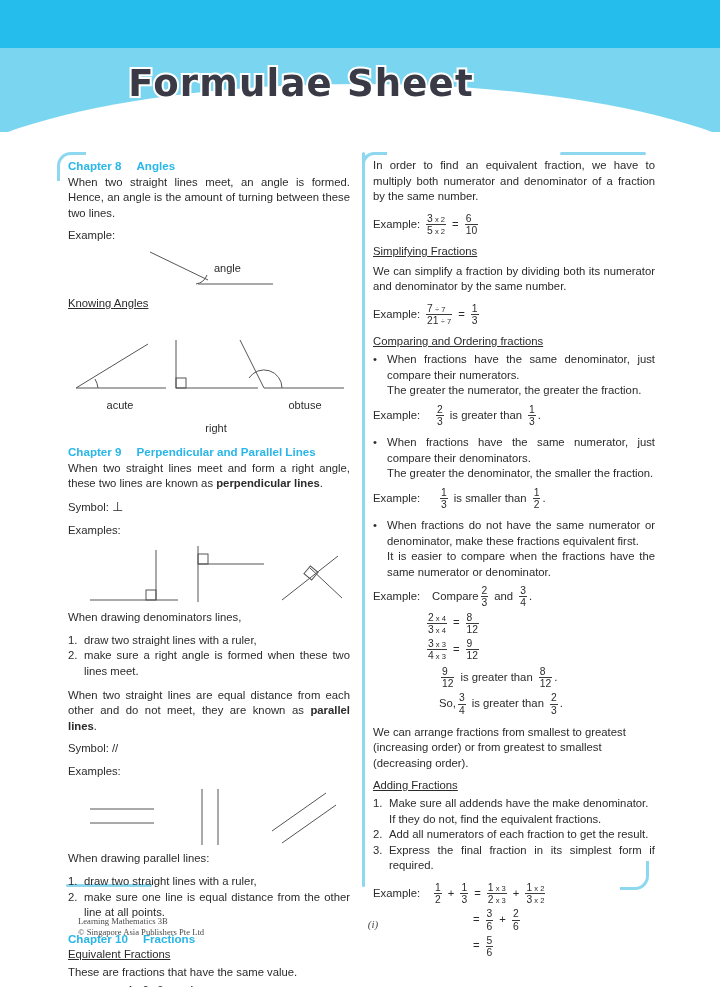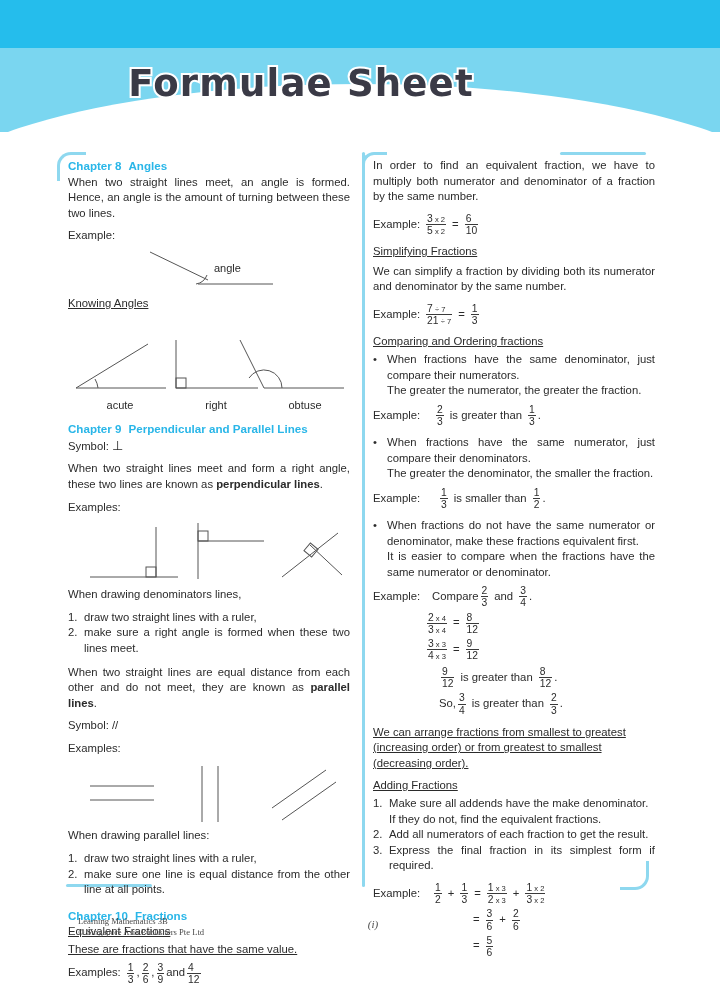--- a/index.html
+++ b/index.html
@@ -29,23 +29,23 @@
   #frame-corner-br{position:absolute;left:620px;top:861px;width:26px;height:26px;
      border-right:3px solid #8ed8ef;border-bottom:3px solid #8ed8ef;border-bottom-right-radius:14px;}
   #frame-divider{position:absolute;left:362px;top:152px;width:3px;height:735px;background:#8ed8ef;border-radius:2px;}
   #frame-div-corner{position:absolute;left:362px;top:152px;width:22px;height:22px;
      border-left:3px solid #8ed8ef;border-top:3px solid #8ed8ef;border-top-left-radius:12px;}
   
   .col{position:absolute;top:158px;font-size:11.3px;line-height:15.6px;}
   #col-left{left:68px;width:282px;}
   #col-right{left:373px;width:282px;}
   .chapter{color:#29b6e8;font-weight:bold;font-size:11.6px;margin:0 0 1px 0;}
-  .chapter .num{margin-right:7px;}
+  .chapter .num{margin-right:15px;}
   p{margin:0 0 7px 0;text-align:justify;}
-  p.nj{text-align:left;text-decoration:underline;}
+  p.nj{text-align:left;}
   .tight{margin-bottom:3px;}
   .uline{text-decoration:underline;margin:0 0 2px 0;}
   b{font-weight:bold;}
   ol{margin:0 0 7px 0;padding:0;list-style:none;}
   ol li{display:flex;margin-bottom:0px;text-align:justify;}
   ol li .mk{width:16px;flex:0 0 16px;}
   ol li .bd{flex:1;text-align:justify;}
   ul{margin:0 0 4px 0;padding:0;list-style:none;}
   ul li{display:flex;margin-bottom:1px;}
   ul li .mk{width:14px;flex:0 0 14px;text-align:left;}
@@ -119,30 +119,30 @@
       <line x1="108" y1="52" x2="108" y2="4"></line>
       <rect x="108" y="42" width="10" height="10"></rect>
 
       <line x1="196" y1="52" x2="276" y2="52"></line>
       <line x1="196" y1="52" x2="172" y2="4"></line>
       <path d="M214 52 A18 18 0 0 0 181 42"></path>
     </g>
   </svg>
   <div class="dcap">
     <span style="flex:0 0 104px;">acute</span>
-    <span style="flex:0 0 88px;">right</span>
+    <span style="flex:0 0 88px;margin-top:23px;">right</span>
     <span style="flex:0 0 90px;">obtuse</span>
   </div>
 
   <div class="chapter">
     <span class="num">Chapter 9</span><span>Perpendicular and Parallel Lines</span>
   </div>
+  <p><span>When two straight lines meet and form a right angle, these two lines are known as </span><b>perpendicular lines</b><span>.</span></p>
+
   <p><span>Symbol:</span> <span style="font-size:13px;">⊥</span></p>
-
-  <p><span>When two straight lines meet and form a right angle, these two lines are known as </span><b>perpendicular lines</b><span>.</span></p>
   <p class="tight">Examples:</p>
 
   <svg class="dia" width="282" height="66" viewBox="0 0 282 66">
     <g stroke="#555" stroke-width="1" fill="none">
       <line x1="22" y1="58" x2="110" y2="58"></line>
       <line x1="88" y1="8" x2="88" y2="58"></line>
       <rect x="78" y="48" width="10" height="10"></rect>
       <line x1="130" y1="4" x2="130" y2="60"></line>
       <line x1="130" y1="22" x2="196" y2="22"></line>
       <rect x="130" y="22" width="10" height="10" transform="translate(0,-10)"></rect>

